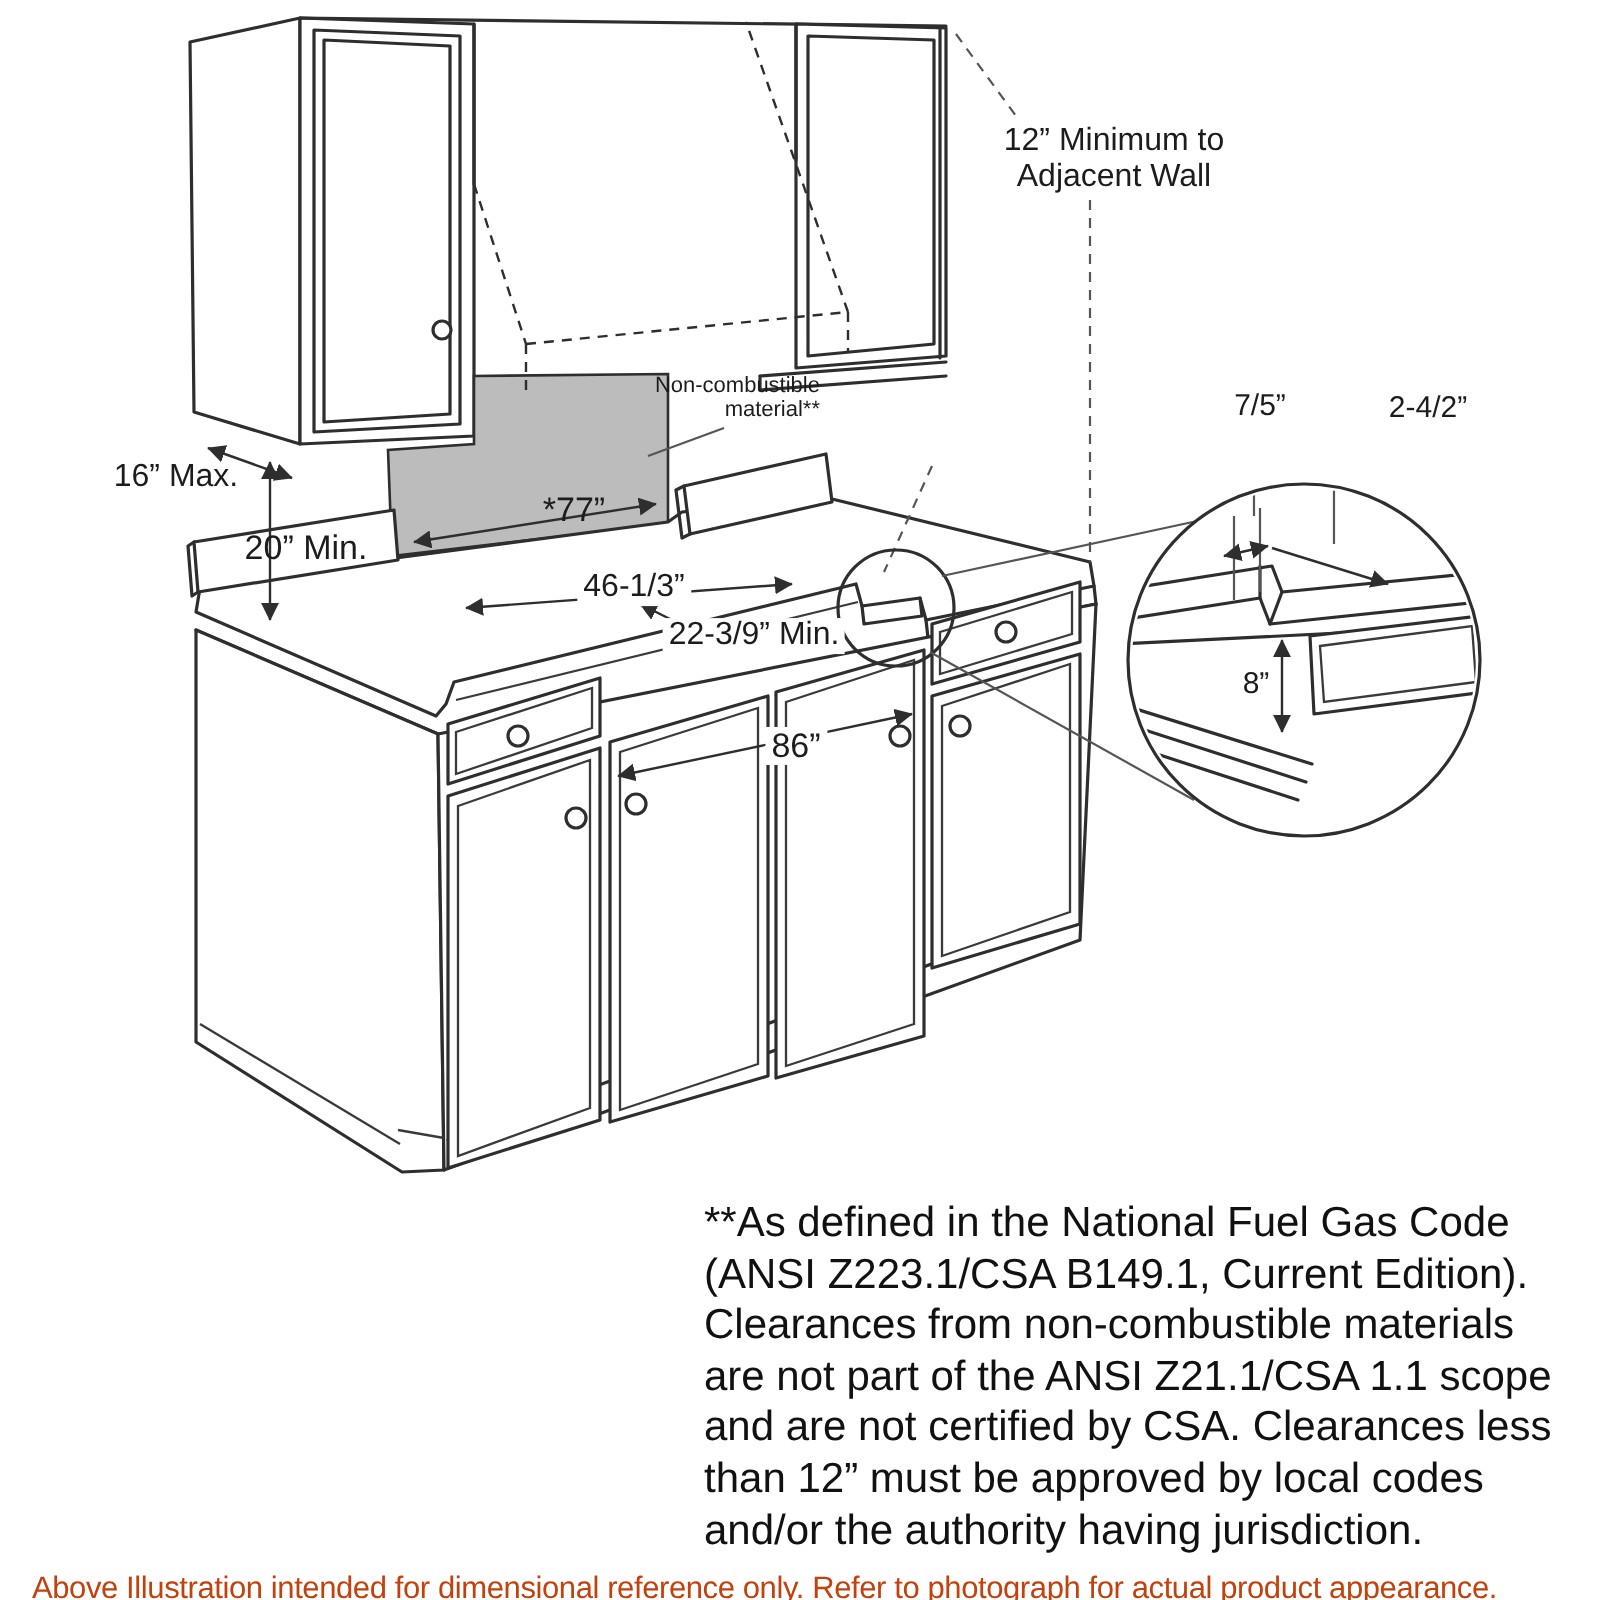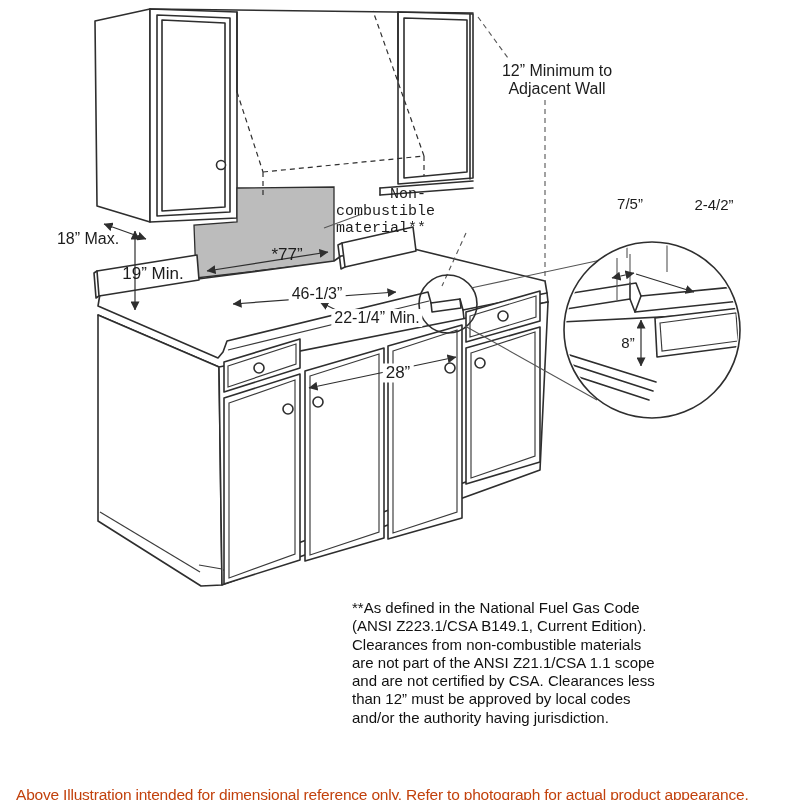--- a/index.html
+++ b/index.html
@@ -10,21 +10,21 @@
   .fw{fill:#ffffff;}
   .thin{stroke-width:1.15;stroke:#3a3a3a;}
   .dim{fill:none;stroke:#2e2e2e;stroke-width:1.2;}
   .dash{stroke-dasharray:5 4;}
   .ldr{fill:none;stroke:#555;stroke-width:1.1;}
   .lbl{position:absolute;transform:translate(-50%,-50%);white-space:pre-line;text-align:center;
        line-height:1.12;color:#1c1c1c;}
   .s16{font-size:16px;} .s17{font-size:17px;} .s15{font-size:15px;}
   .wbg{background:#fff;padding:0 3px;}
   #noncombustible-label{transform:none;text-align:right;}
-  #footnote{position:absolute;left:352px;top:599px;width:445px;font-size:15px;line-height:1.22;
+  #footnote{position:absolute;left:352px;top:599px;width:445px;font-size:21px;line-height:1.22;
             white-space:pre-line;color:#111;}
   #caption{position:absolute;left:16px;top:770px;width:778px;font-size:15.5px;letter-spacing:-0.2px;color:#c2410c;margin-top:16px;}
 </style>
 </head>
 <body>
 
 <div id="stage">
 
 <svg width="800" height="800" viewBox="0 0 800 800">
   <defs>
@@ -161,28 +161,28 @@
       <path class="ldr" d="M627,214 L627,258 M617,258 L617,300 M630,254 L630,296"></path>
       <line class="dim" x1="612" y1="278" x2="634" y2="273" marker-start="url(#arr)" marker-end="url(#arr)"></line>
       <path class="ldr" d="M700,214 L667,232 L667,272"></path>
       <line class="dim" x1="636" y1="274" x2="694" y2="292" marker-end="url(#arr)"></line>
     </g>
   </g>
 </svg>
 
 <div class="lbl s16" style="left:557px;top:80px;">12” Minimum to
 Adjacent Wall</div>
-<div class="lbl" id="noncombustible-label" style="left:336px;top:187px;width:90px;font-size:15px;font-family:Liberation Mono, monospace;">Non-combustible
+<div class="lbl" id="noncombustible-label" style="left:320px;top:187px;width:90px;font-size:11px;">Non-combustible
 material**</div>
-<div class="lbl s16" style="left:88px;top:239px;">18” Max.</div>
-<div class="lbl s17" style="left:153px;top:274px;">19” Min.</div>
+<div class="lbl s16" style="left:88px;top:239px;">16” Max.</div>
+<div class="lbl s17" style="left:153px;top:274px;">20” Min.</div>
 <div class="lbl s17" style="left:287px;top:255px;">*77”</div>
 <div class="lbl s16 wbg" style="left:317px;top:294px;">46-1/3”</div>
-<div class="lbl s16 wbg" style="left:377px;top:318px;">22-1/4” Min.</div>
-<div class="lbl s17 wbg" style="left:398px;top:373px;">28”</div>
+<div class="lbl s16 wbg" style="left:377px;top:318px;">22-3/9” Min.</div>
+<div class="lbl s17 wbg" style="left:398px;top:373px;">86”</div>
 <div class="lbl s15" style="left:630px;top:204px;">7/5”</div>
 <div class="lbl s15" style="left:714px;top:205px;">2-4/2”</div>
 <div class="lbl s15 wbg" style="left:628px;top:343px;">8”</div>
 
 <div id="footnote">**As defined in the National Fuel Gas Code
 (ANSI Z223.1/CSA B149.1, Current Edition).
 Clearances from non-combustible materials
 are not part of the ANSI Z21.1/CSA 1.1 scope
 and are not certified by CSA. Clearances less
 than 12” must be approved by local codes

